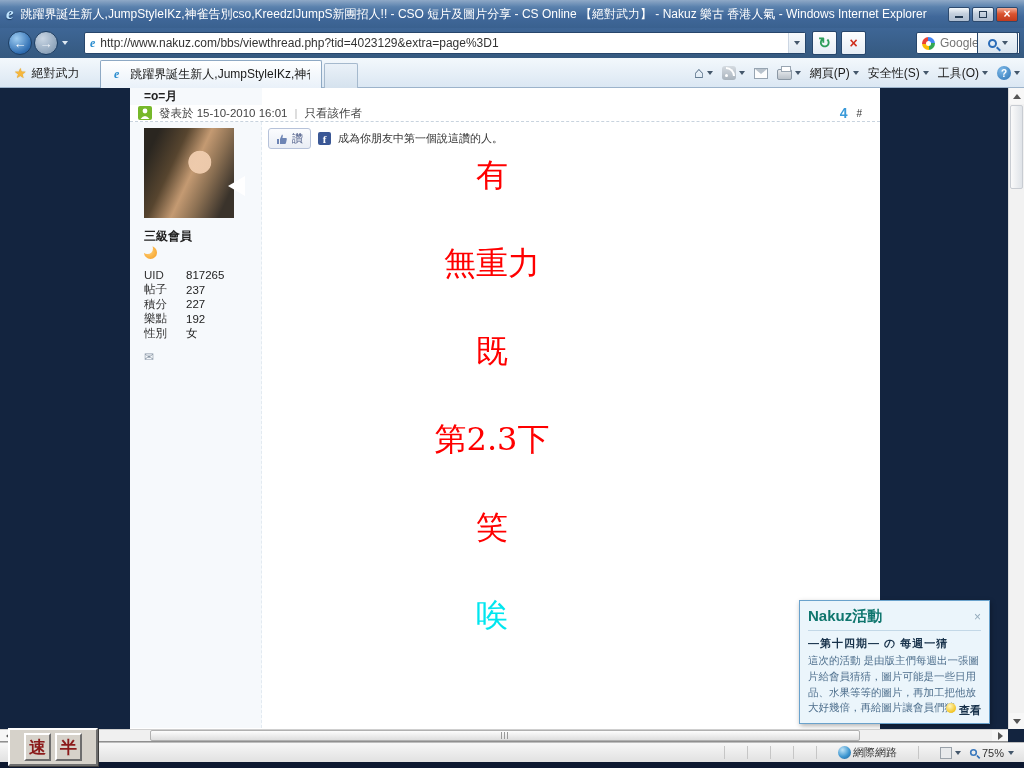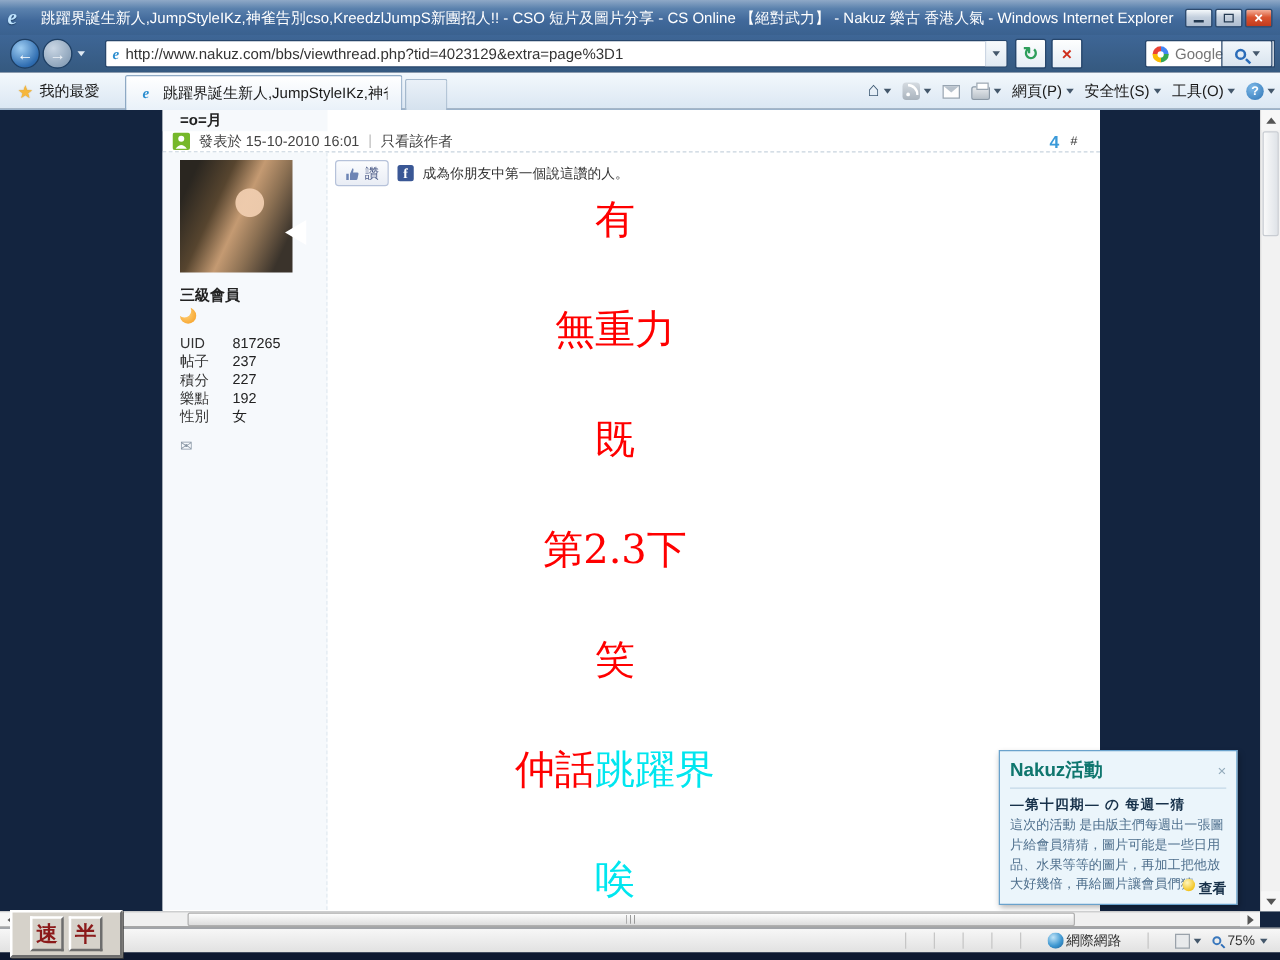--- a/index.html
+++ b/index.html
@@ -4,21 +4,21 @@
 <style>
   * { margin:0; padding:0; box-sizing:border-box; }
   body { font-family:"Liberation Sans", sans-serif; }
   #root { position:relative; width:1024px; height:768px; background:#13243f; overflow:hidden; }
 
   
   .titlebar { position:absolute; top:0; left:0; width:1024px; height:28px;
     background:linear-gradient(180deg,#8fa9c7 0%,#5a81ad 25%,#40689a 60%,#3a618f 100%);
     display:flex; align-items:center; padding:0 6px; }
   .ie-e { font:italic bold 17px "Liberation Serif", serif; color:#bfe4ff; text-shadow:0 1px 1px #1c3c60; }
-  .title-text { color:#fff; font-size:12px; margin-left:19px; flex:1; white-space:nowrap; overflow:hidden; }
+  .title-text { color:#fff; font-size:12px; margin-left:7px; flex:1; white-space:nowrap; overflow:hidden; }
   .win-controls { display:flex; gap:2px; }
   .win-btn { width:22px; height:15px; border:1px solid #2d4archive; border:1px solid #2d4a6e; border-radius:2px;
     background:linear-gradient(#f4f8fb,#c3cfdd 45%,#aebdd0); display:flex; align-items:center; justify-content:center; }
   .win-btn .g-min { width:8px; height:2px; background:#243a52; margin-top:6px; }
   .win-btn .g-max { width:8px; height:7px; border:1px solid #243a52; }
   .win-btn.close { background:linear-gradient(#f4b09a,#da5430 45%,#c13a1d); color:#fff; font-size:12px; font-weight:bold; line-height:1; }
 
   
   .navbar { position:absolute; top:28px; left:0; width:1024px; height:30px;
     background:linear-gradient(180deg,#3e6696,#35597f); }
@@ -214,21 +214,21 @@
     </div>
     <span class="search-btn">
       <span class="mag"></span>
       <span class="tri-down"></span>
     </span>
   </div>
 
   <div class="tabbar">
     <span class="fav-btn">
       <span class="star">★</span>
-      <span>我的最愛</span>
+      <span>絕對武力</span>
     </span>
     <span class="tab-active">
       <span class="page-ico">e</span>
       <span class="tab-label">跳躍界誕生新人,JumpStyleIKz,神雀告別cso,Kreedzl...</span>
     </span>
     <span class="tab-stub"></span>
   </div>
   <div class="commandbar">
     <span class="cmd-item">
         <span class="home-ico">⌂</span>
@@ -334,24 +334,20 @@
           <div class="content-line">
             <span style="color: rgb(255, 0, 0);">既</span>
           </div>
           <div class="content-line">
             <span style="color: rgb(255, 0, 0);">第2.3下</span>
           </div>
           <div class="content-line">
             <span style="color: rgb(255, 0, 0);">笑</span>
           </div>
           <div class="content-line">
-            <span style="color: rgb(255, 0, 0);">仲話</span>
-            <span style="color: rgb(0, 230, 239);">跳躍界</span>
-          </div>
-          <div class="content-line">
             <span style="color: rgb(0, 230, 239);">唉</span>
           </div>
         </div>
     </div>
     <div class="vscroll">
       <span class="vs-btn vs-up">
           <span class="tri-up-s"></span>
         </span>
       <span class="vs-thumb"></span>
       <span class="vs-btn vs-down">

